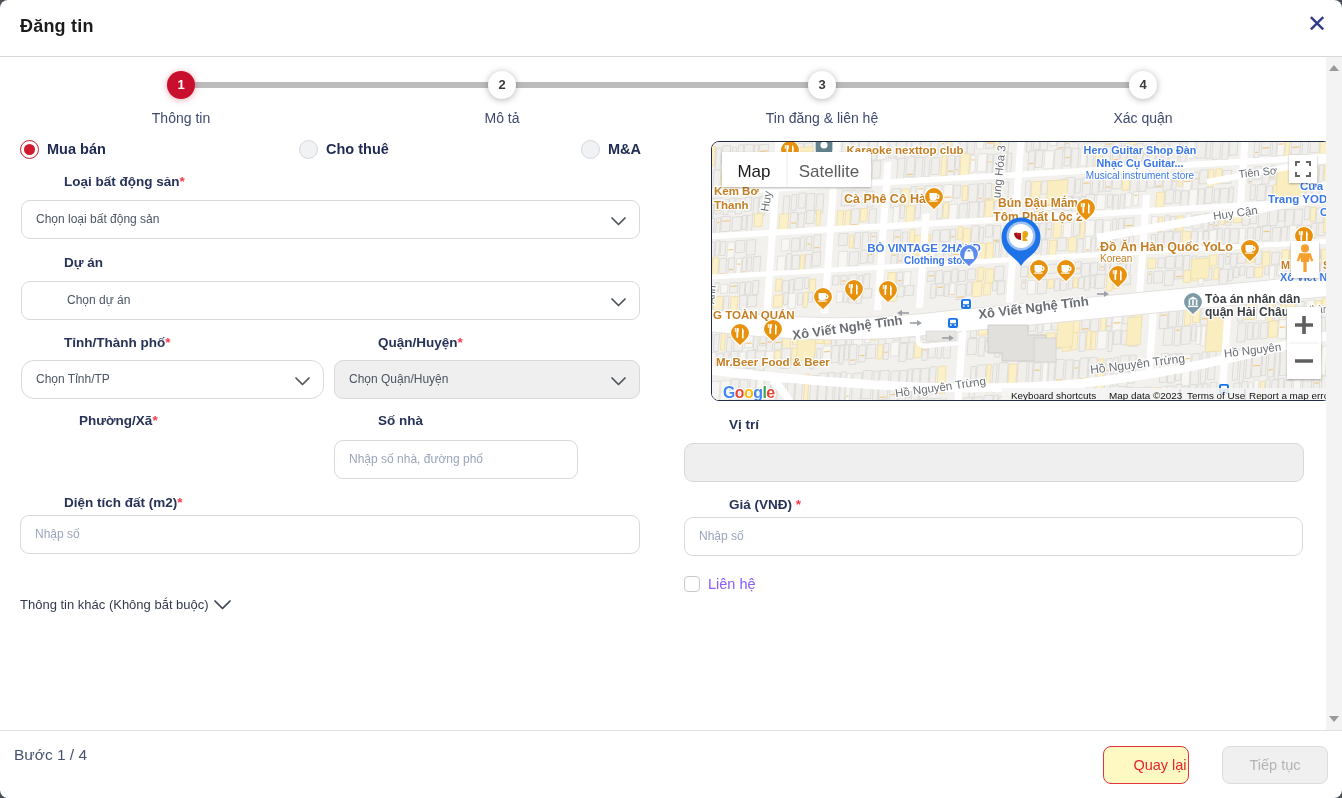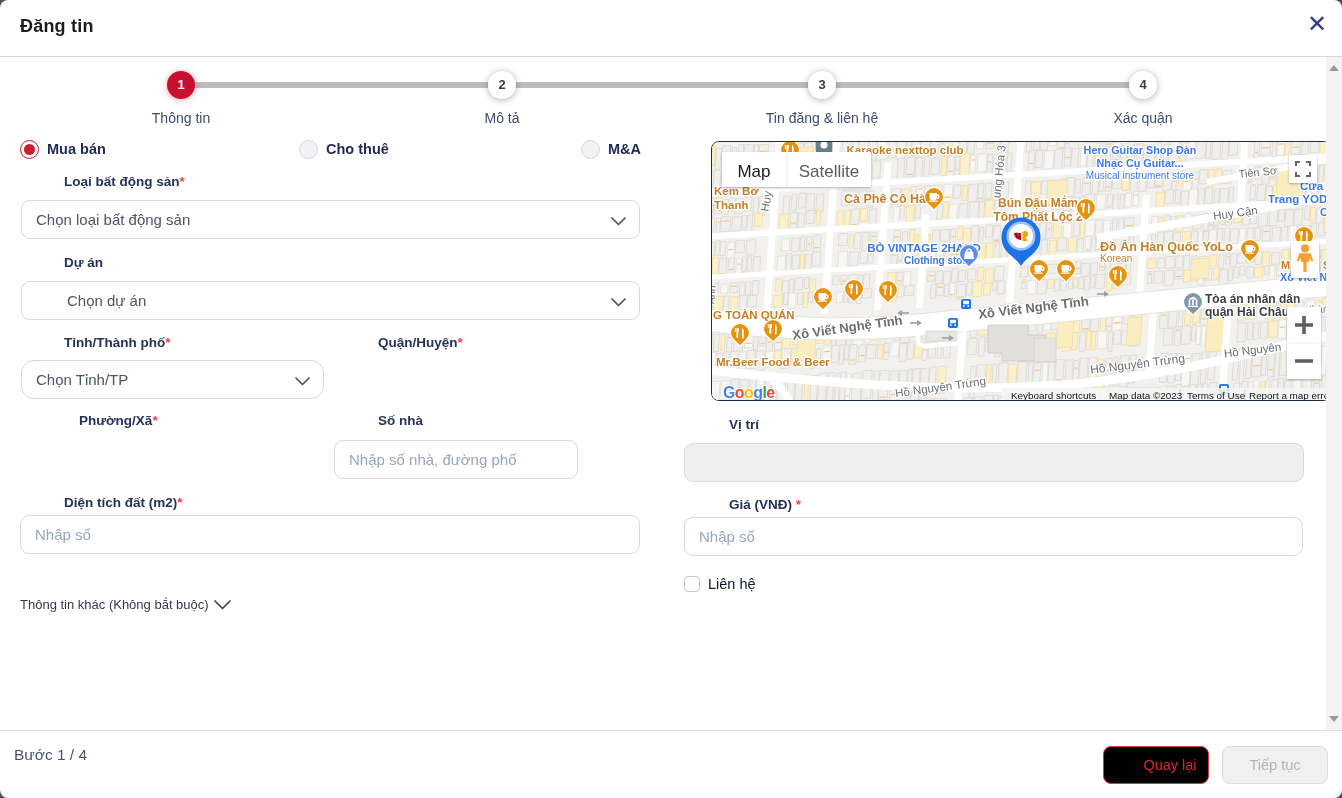--- a/index.html
+++ b/index.html
@@ -5,47 +5,47 @@
 * { margin:0; padding:0; box-sizing:border-box; }
 html,body { width:1342px; height:798px; background:#4a4e55; overflow:hidden; }
 body, input, button { font-family:"Liberation Sans", sans-serif; }
 .modal { position:absolute; left:0; top:0; width:1342px; height:798px; background:#fff; border-radius:8px; overflow:hidden; }
 .hdr-title { position:absolute; left:20px; top:16px; font-size:18px; font-weight:bold; color:#1c1c1c; letter-spacing:0.2px; }
 .close-x { position:absolute; right:15px; top:10px; font-size:24px; color:#333a8c; font-weight:normal; }
 .hdr-line { position:absolute; left:0; top:56px; width:1342px; height:1px; background:#d8d8d8; }
 .footer-line { position:absolute; left:0; top:730px; width:1342px; height:1px; background:#e2e2e2; }
 .step-txt { position:absolute; left:14px; top:746px; font-size:15.5px; color:#47536e; }
 .btn { position:absolute; top:746px; height:38px; border-radius:8px; font-size:14.5px; text-align:center; line-height:36px; }
-.btn-back { left:1103px; width:106px; background:#000000; border:1px solid #e2343f; color:#e02531;padding-left:28px; }
+.btn-back { left:1103px; width:86px; background:#fef9c3; border:1px solid #e2343f; color:#e02531;padding-left:28px; }
 .btn-next { left:1222px; width:106px; background:#f0f0f0; border:1px solid #dcdcdc; color:#b4b4b4; }
 
 .sb { position:absolute; right:0; top:57px; width:16px; height:673px; background:#f3f3f3; }
 .sb .tri-up { position:absolute; left:3px; top:8px; width:0; height:0; border-left:5px solid transparent; border-right:5px solid transparent; border-bottom:6px solid #9a9a9a; }
 .sb .tri-dn { position:absolute; left:3px; bottom:8px; width:0; height:0; border-left:5px solid transparent; border-right:5px solid transparent; border-top:6px solid #9a9a9a; }
 
 .step-line { position:absolute; left:181px; top:82px; width:962px; height:6px; background:#bcbcbc; }
 .circ { position:absolute; top:71px; width:28px; height:28px; border-radius:50%; text-align:center; line-height:28px; font-size:13px; font-weight:bold; }
 .circ.on { background:#c8102e; color:#fff; box-shadow:0 1px 7px rgba(200,16,46,.35); }
 .circ.off { background:#fff; color:#3a3a3a; box-shadow:0 1px 7px rgba(0,0,0,.3); }
 .slabel { position:absolute; top:110px; font-size:14px; color:#3f4a6e; text-align:center; width:200px; }
 .rad { position:absolute; width:19px; height:19px; border-radius:50%; }
 .rad.sel { border:1.5px solid #d01a2e; background:#fff; }
 .rad.sel::after { content:""; position:absolute; left:2.5px; top:2.5px; width:11px; height:11px; border-radius:50%; background:#d01a2e; }
 .rad.un { border:1px solid #d3d7de; background:#f1f2f4; }
 .rad-txt { position:absolute; top:1px; font-size:14.5px; font-weight:bold; color:#1f2a52; }
 
 .flabel { position:absolute; font-size:13.5px; font-weight:bold; color:#273258;margin-left:44px; }
 .flabel .req { color:#f5394a; font-weight:bold; }
-.fbox { position:absolute; height:39px; border:1px solid #d9d9d9; border-radius:9px; background:#fff; font-size:15px; color:#4b5563; line-height:37px; padding-left:14px; }
+.fbox { position:absolute; height:39px; border:1px solid #d9d9d9; border-radius:9px; background:#fff; font-size:12px; color:#4b5563; line-height:37px; padding-left:14px; }
 .fbox.dis { background:#efefef; }
 .fbox .ph { color:#9aa5bb; }
 .chev { position:absolute; right:13px; top:16px; }
 
 .cb { position:absolute; left:684px; top:576px; width:16px; height:16px; border:1.5px solid #c9c9c9; border-radius:4px; background:#fff; }
-.cb-txt { position:absolute; left:708px; top:576px; font-size:14.5px; color:#0f172a; }
+.cb-txt { position:absolute; left:708px; top:576px; font-size:14.5px; color:#8b5cf6; }
 .other-info { position:absolute; left:20px; top:597px; font-size:13px; color:#333a4d; }
 </style>
 </head>
 <body>
 <div class="modal">
   <div class="hdr-title">Đăng tin</div>
   <div class="close-x">✕</div>
   <div class="hdr-line"></div>
 
   <div class="step-line"></div>
@@ -75,20 +75,25 @@
   <div class="flabel" style="left:20px; top:255px;">Dự án</div>
   <div class="fbox" style="left:21px; top:281px; width:619px;padding-left:45px;">Chọn dự án
     <svg class="chev" width="15" height="9" viewBox="0 0 15 9">
         <path d="M1 1 L7.5 7.5 L14 1" fill="none" stroke="#4f5459" stroke-width="1.7" stroke-linecap="round" stroke-linejoin="round"></path>
       </svg>
   </div>
 
   <div class="flabel" style="left:20px; top:335px;">Tỉnh/Thành phố<span class="req">*</span></div>
   <div class="flabel" style="left:334px; top:335px;">Quận/Huyện<span class="req">*</span></div>
   <div class="fbox" style="left:21px; top:360px; width:303px;border-radius:13px;">Chọn Tỉnh/TP
+    <svg class="chev" width="15" height="9" viewBox="0 0 15 9">
+        <path d="M1 1 L7.5 7.5 L14 1" fill="none" stroke="#4f5459" stroke-width="1.7" stroke-linecap="round" stroke-linejoin="round"></path>
+      </svg>
+  </div>
+  <div class="fbox dis" style="left:334px; top:360px; width:306px;">Chọn Quận/Huyện
     <svg class="chev" width="15" height="9" viewBox="0 0 15 9">
         <path d="M1 1 L7.5 7.5 L14 1" fill="none" stroke="#4f5459" stroke-width="1.7" stroke-linecap="round" stroke-linejoin="round"></path>
       </svg>
   </div>
 
   <div class="flabel" style="left:20px; top:413px;padding-left:15px;">Phường/Xã<span class="req">*</span></div>
   <div class="flabel" style="left:334px; top:413px;">Số nhà</div>
   <div class="fbox" style="left:334px; top:440px; width:244px;"><span class="ph">Nhập số nhà, đường phố</span></div>
 
   <div class="flabel" style="left:20px; top:495px;">Diện tích đất (m2)<span class="req">*</span></div>

